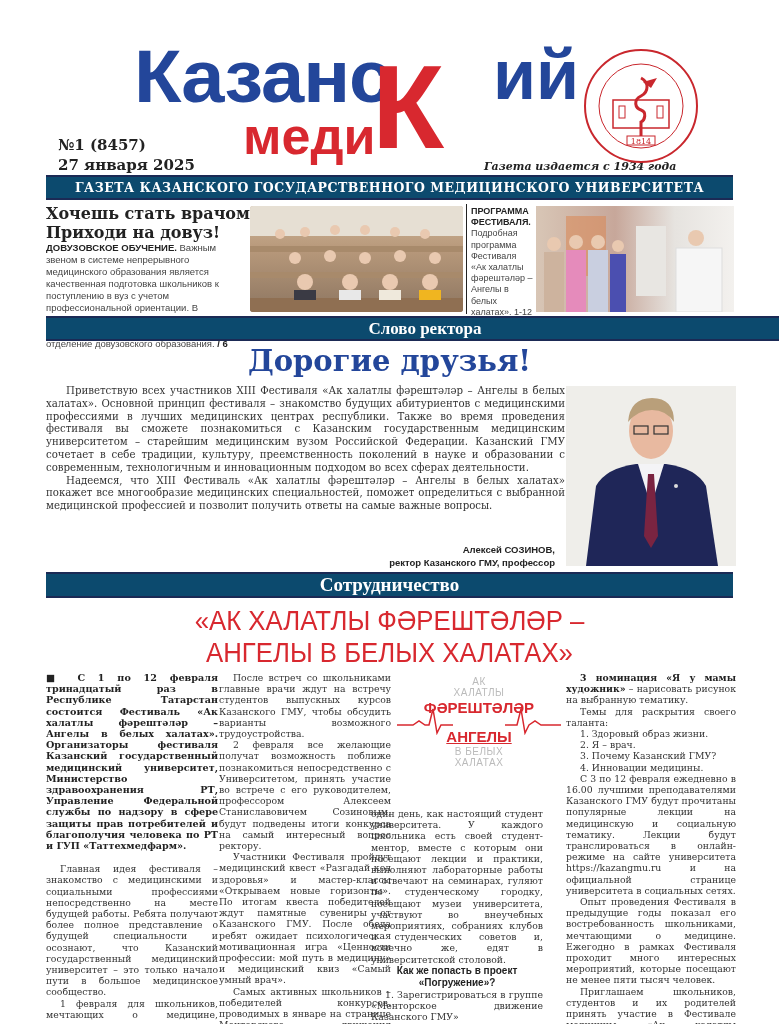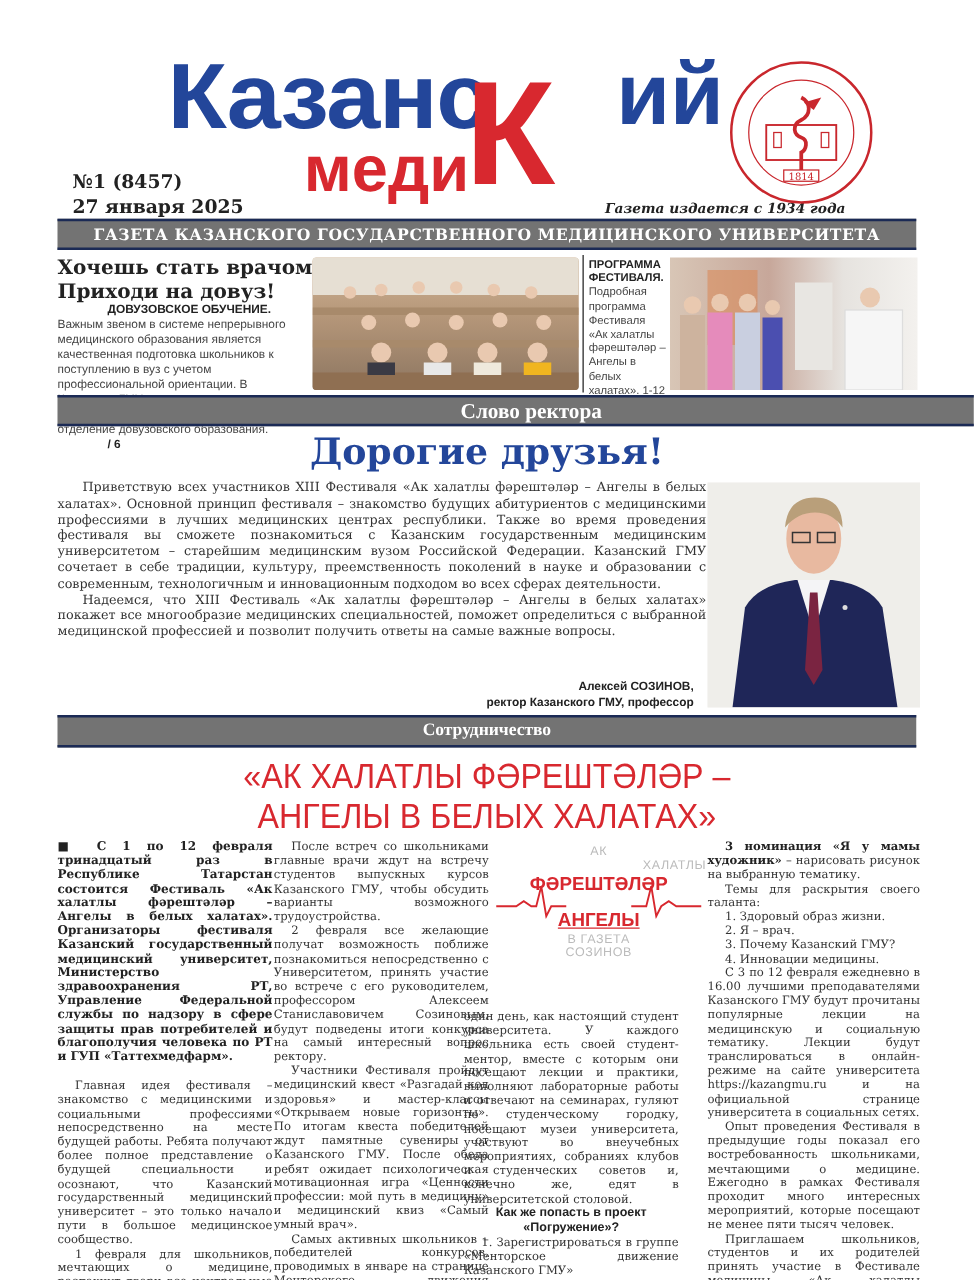--- a/index.html
+++ b/index.html
@@ -8,40 +8,40 @@
 
   
   .title-top { left: 134px; top: 40px; font-family: "Liberation Sans", sans-serif; font-weight: 900; font-size: 74px; color: #23469a; letter-spacing: -1px; line-height: 1; transform: scaleX(1.05); transform-origin: left; }
   .title-bottom { left: 243px; top: 110px; font-family: "Liberation Sans", sans-serif; font-weight: 900; font-size: 52px; color: #d8282f; line-height: 1; }
   .title-k { left: 372px; top: 48px; font-family: "Liberation Sans", sans-serif; font-weight: 900; font-size: 118px; color: #d8282f; line-height: 1; }
   .title-iy { left: 493px; top: 40px; font-family: Liberation Sans, sans-serif; font-weight: 900; font-size: 70px; color: #23469a; line-height: 1; }
   .issue { left: 58px; top: 135px; font-weight: bold; font-size: 15px; color: #222; line-height: 20px; }
   .since { left: 484px; top: 160px; font-style: italic; font-weight: bold; font-size: 11px; color: #222; }
   .seal { left: 583px; top: 48px; width: 116px; height: 116px; }
 
-  .bar { background: #737373; color: #fff; text-align: center; border-top: 2px solid #1b2a55; border-bottom: 2px solid #1b2a55; }
+  .bar { background: #0c4a6e; color: #fff; text-align: center; border-top: 2px solid #1b2a55; border-bottom: 2px solid #1b2a55; }
   .subtitle-bar { left: 46px; top: 175px; width: 687px; height: 25px; font-weight: bold; font-size: 12.5px; line-height: 21px; letter-spacing: 0.5px; }
 
   
   .teaser1-title { left: 46px; top: 204px; font-weight: bold; font-size: 16px; line-height: 19px; color: #222; }
   .teaser1-text { left: 46px; top: 242px; width: 200px; font-family: "Liberation Sans", sans-serif; font-size: 9.5px; line-height: 12px; color: #444; }
-  .teaser1-text b { color: #222; margin-left: 40px; }
+  .teaser1-text b { color: #222; }
   .photo1 { left: 250px; top: 206px; width: 213px; height: 106px; border-radius: 3px; overflow: hidden; background: linear-gradient(180deg, #cfb79a 0%, #b8997b 40%, #8d7661 100%); }
   .vsep { left: 466px; top: 204px; width: 1px; height: 110px; background: #222; }
   .teaser2-text { left: 471px; top: 206px; width: 62px; font-family: "Liberation Sans", sans-serif; font-size: 9px; line-height: 11.2px; color: #444; }
   .photo2 { left: 536px; top: 206px; width: 198px; height: 106px; overflow: hidden; background: linear-gradient(90deg, #d8c6b6 0%, #c7a79a 40%, #e6e3df 70%, #f3f1ee 100%); }
 
   .rector-bar { left: 46px; top: 316px; width: 758px; height: 25px; font-weight: bold; font-size: 17px; line-height: 21px; font-family: "Liberation Serif", serif; }
   .rector-headline { left: 46px; top: 343px; width: 687px; text-align: center; font-weight: bold; font-size: 29px; color: #23469a; line-height: 36px; }
   .rector-body { left: 46px; top: 385px; width: 519px; font-size: 10.2px; line-height: 12.8px; color: #333; text-align: justify; }
   .rector-body p { text-indent: 20px; }
   .rector-sign { left: 300px; top: 544px; width: 255px; text-align: right; font-family: "Liberation Sans", sans-serif; font-weight: bold; font-size: 9.5px; line-height: 12.5px; color: #222; }
   .rector-photo { left: 566px; top: 386px; width: 170px; height: 180px; background: #efeeea; overflow: hidden; }
 
-  .coop-bar { left: 46px; top: 572px; width: 687px; height: 26px; font-weight: bold; font-size: 14px; line-height: 22px; font-family: "Liberation Serif", serif; }
+  .coop-bar { left: 46px; top: 572px; width: 687px; height: 26px; font-weight: bold; font-size: 19px; line-height: 22px; font-family: "Liberation Serif", serif; }
   .coop-headline { left: 46px; top: 605px; width: 687px; text-align: center; font-family: "Liberation Sans", sans-serif; font-size: 28px; line-height: 32px; color: #d8282f; transform: scaleX(0.92); }
 
   .col { top: 672px; width: 172px; font-size: 9.3px; line-height: 11.2px; color: #333; text-align: justify; }
   .col p { text-indent: 14px; }
   .col .lead { text-indent: 0; font-weight: bold; color: #222; font-size: 9.6px; }
   .col1 { left: 46px; }
   .col2 { left: 219px; }
   .col3 { left: 371px; top: 776px; margin-top: 32px; }
   .col4 { left: 566px; width: 170px; }
   .col .sub { text-align: center; text-indent: 0; font-family: "Liberation Sans", sans-serif; font-weight: bold; font-size: 10px; color: #222; line-height: 12px; }
@@ -187,25 +187,25 @@
   <p>2 февраля все желающие получат возможность поближе познакомиться непосредственно с Университетом, принять участие во встрече с его руководителем, профессором Алексеем Станиславовичем Созиновым, будут подведены итоги конкурса на самый интересный вопрос ректору.</p>
   <p>Участники Фестиваля пройдут медицинский квест «Разгадай код здоровья» и мастер-классы «Открываем новые горизонты». По итогам квеста победителей ждут памятные сувениры от Казанского ГМУ. После обеда ребят ожидает психологическая мотивационная игра «Ценности профессии: мой путь в медицину» и медицинский квиз «Самый умный врач».</p>
   <p>Самых активных школьников – победителей конкурсов, проводимых в январе на странице Менторского движения Казанского ГМУ https://vk.com/abiturkgmu в качестве подарка ждёт участие в проекте «Погружение». В течение недели проекта школьник-победитель получит возможность провести</p>
 </div>
 
 <div class="abs logo">
   <svg class="abs" style="left:0;top:32px;" width="172" height="30" viewBox="0 0 172 30">
     <path d="M4 20 L20 20 L26 16 L32 20 L36 20 L40 4 L44 28 L48 20 L60 20 M112 20 L124 20 L128 4 L132 28 L136 20 L142 16 L148 20 L168 20" stroke="#d8282f" stroke-width="1.5" fill="none"></path>
   </svg>
   <div class="abs small" style="left:0;top:4px;width:172px;">АК</div>
-  <div class="abs small" style="left:0;top:15px;width:172px;text-align:right;">ХАЛАТЛЫ</div>
+  <div class="abs small" style="left:0;top:15px;width:172px;">ХАЛАТЛЫ</div>
   <div class="abs big" style="left:0;top:27px;width:172px;">ФӘРЕШТӘЛӘР</div>
   <div class="abs big" style="left:0;top:56px;width:172px;text-decoration:underline;">АНГЕЛЫ</div>
-  <div class="abs small" style="left:0;top:74px;width:172px;">В ГАЗЕТА</div>
-  <div class="abs small" style="left:0;top:85px;width:172px;">СОЗИНОВ</div>
+  <div class="abs small" style="left:0;top:74px;width:172px;">В БЕЛЫХ</div>
+  <div class="abs small" style="left:0;top:85px;width:172px;">ХАЛАТАХ</div>
 </div>
 
 <div class="abs col col3">
   <p style="text-indent:0">один день, как настоящий студент университета. У каждого школьника есть своей студент-ментор, вместе с которым они посещают лекции и практики, выполняют лабораторные работы и отвечают на семинарах, гуляют по студенческому городку, посещают музеи университета, участвуют во внеучебных мероприятиях, собраниях клубов и студенческих советов и, конечно же, едят в университетской столовой.</p>
   <p class="sub">Как же попасть в проект «Погружение»?</p>
   <p>1. Зарегистрироваться в группе «Менторское движение Казанского ГМУ»</p>
 
 </div>
 
 <div class="abs col col4">

